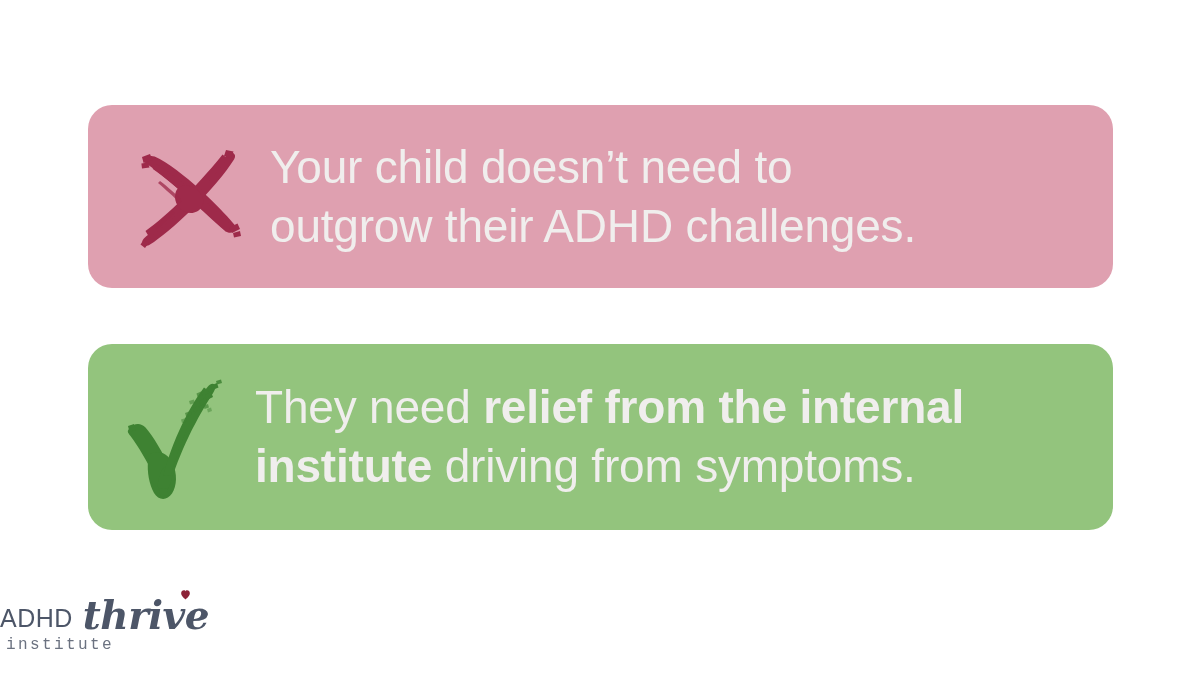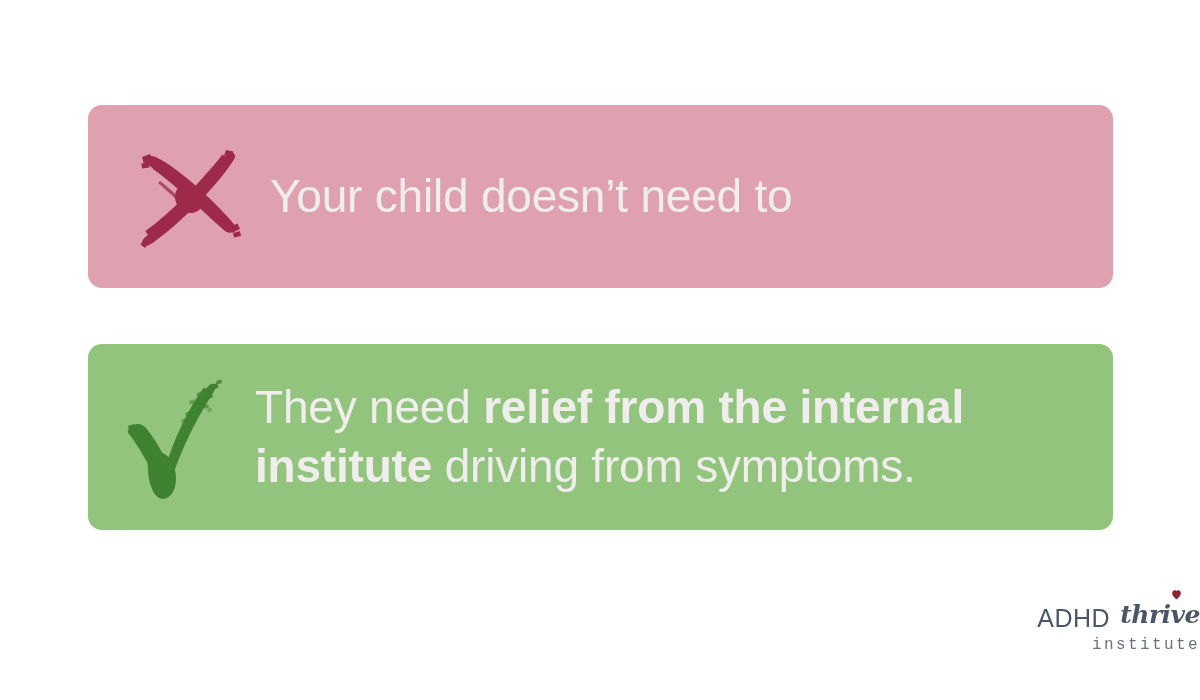--- a/index.html
+++ b/index.html
@@ -20,21 +20,21 @@
     width: 1200px;
     height: 700px;
     background: #ffffff;
   }
 
   
   .card {
     position: absolute;
     left: 88px;
     width: 1025px;
-    border-radius: 14px;
+    border-radius: 24px;
     display: flex;
     align-items: center;
     box-sizing: border-box;
   }
 
   #card-negative {
     top: 105px;
     height: 183px;
     background: #dfa0b0;
   }
@@ -93,21 +93,21 @@
   }
 
   
   #logo {
     position: absolute;
     left: 0;
     top: 596px;
     width: 1200px;
     display: flex;
     flex-direction: column;
-    align-items: flex-end;
+    align-items: flex-start;
   }
 
   #logo-main {
     display: flex;
     align-items: flex-end;
     justify-content: center;
     height: 38px;
   }
 
   #logo-adhd {
@@ -124,21 +124,21 @@
   #logo-thrive-wrap {
     position: relative;
     margin-left: 10px;
     line-height: 1;
   }
 
   #logo-thrive {
     font-family: "DejaVu Serif", serif;
     font-style: italic;
     font-weight: 700;
-    font-size: 25px;
+    font-size: 39px;
     color: #4d5668;
     line-height: 38px;
     letter-spacing: -0.5px;
     display: block;
   }
 
   #logo-heart {
     position: absolute;
     top: -8px;
     right: 17px;
@@ -215,20 +215,21 @@
           <path d="M13.5 99.0 L 19.0 101.5 L 15.0 107.0 L 10.5 103.5 Z"></path>
 
           <path d="M30.0 40.0 C 38.0 46.0, 47.0 54.0, 52.0 60.0 L 50.0 62.0 C 44.0 56.0, 35.0 48.0, 28.0 42.0 Z" opacity="0.75"></path>
           <path d="M24.5 86.0 C 31.0 80.0, 38.0 74.0, 43.0 70.0 L 45.0 72.0 C 39.0 77.0, 31.5 84.0, 26.0 88.5 Z" opacity="0.6"></path>
         </g>
       </svg>
     </div>
 
     <div class="card-text">
       <span class="line">Your child doesn’t need to</span>
+      <span class="line">outgrow their ADHD challenges.</span>
     </div>
   </div>
 
   <div class="card" id="card-positive">
 
     <div class="card-icon">
       <svg width="112" height="132" viewBox="0 0 112 132" aria-hidden="true">
         <g fill="#3e8232">
 
           <path d="M10.0 58.0

